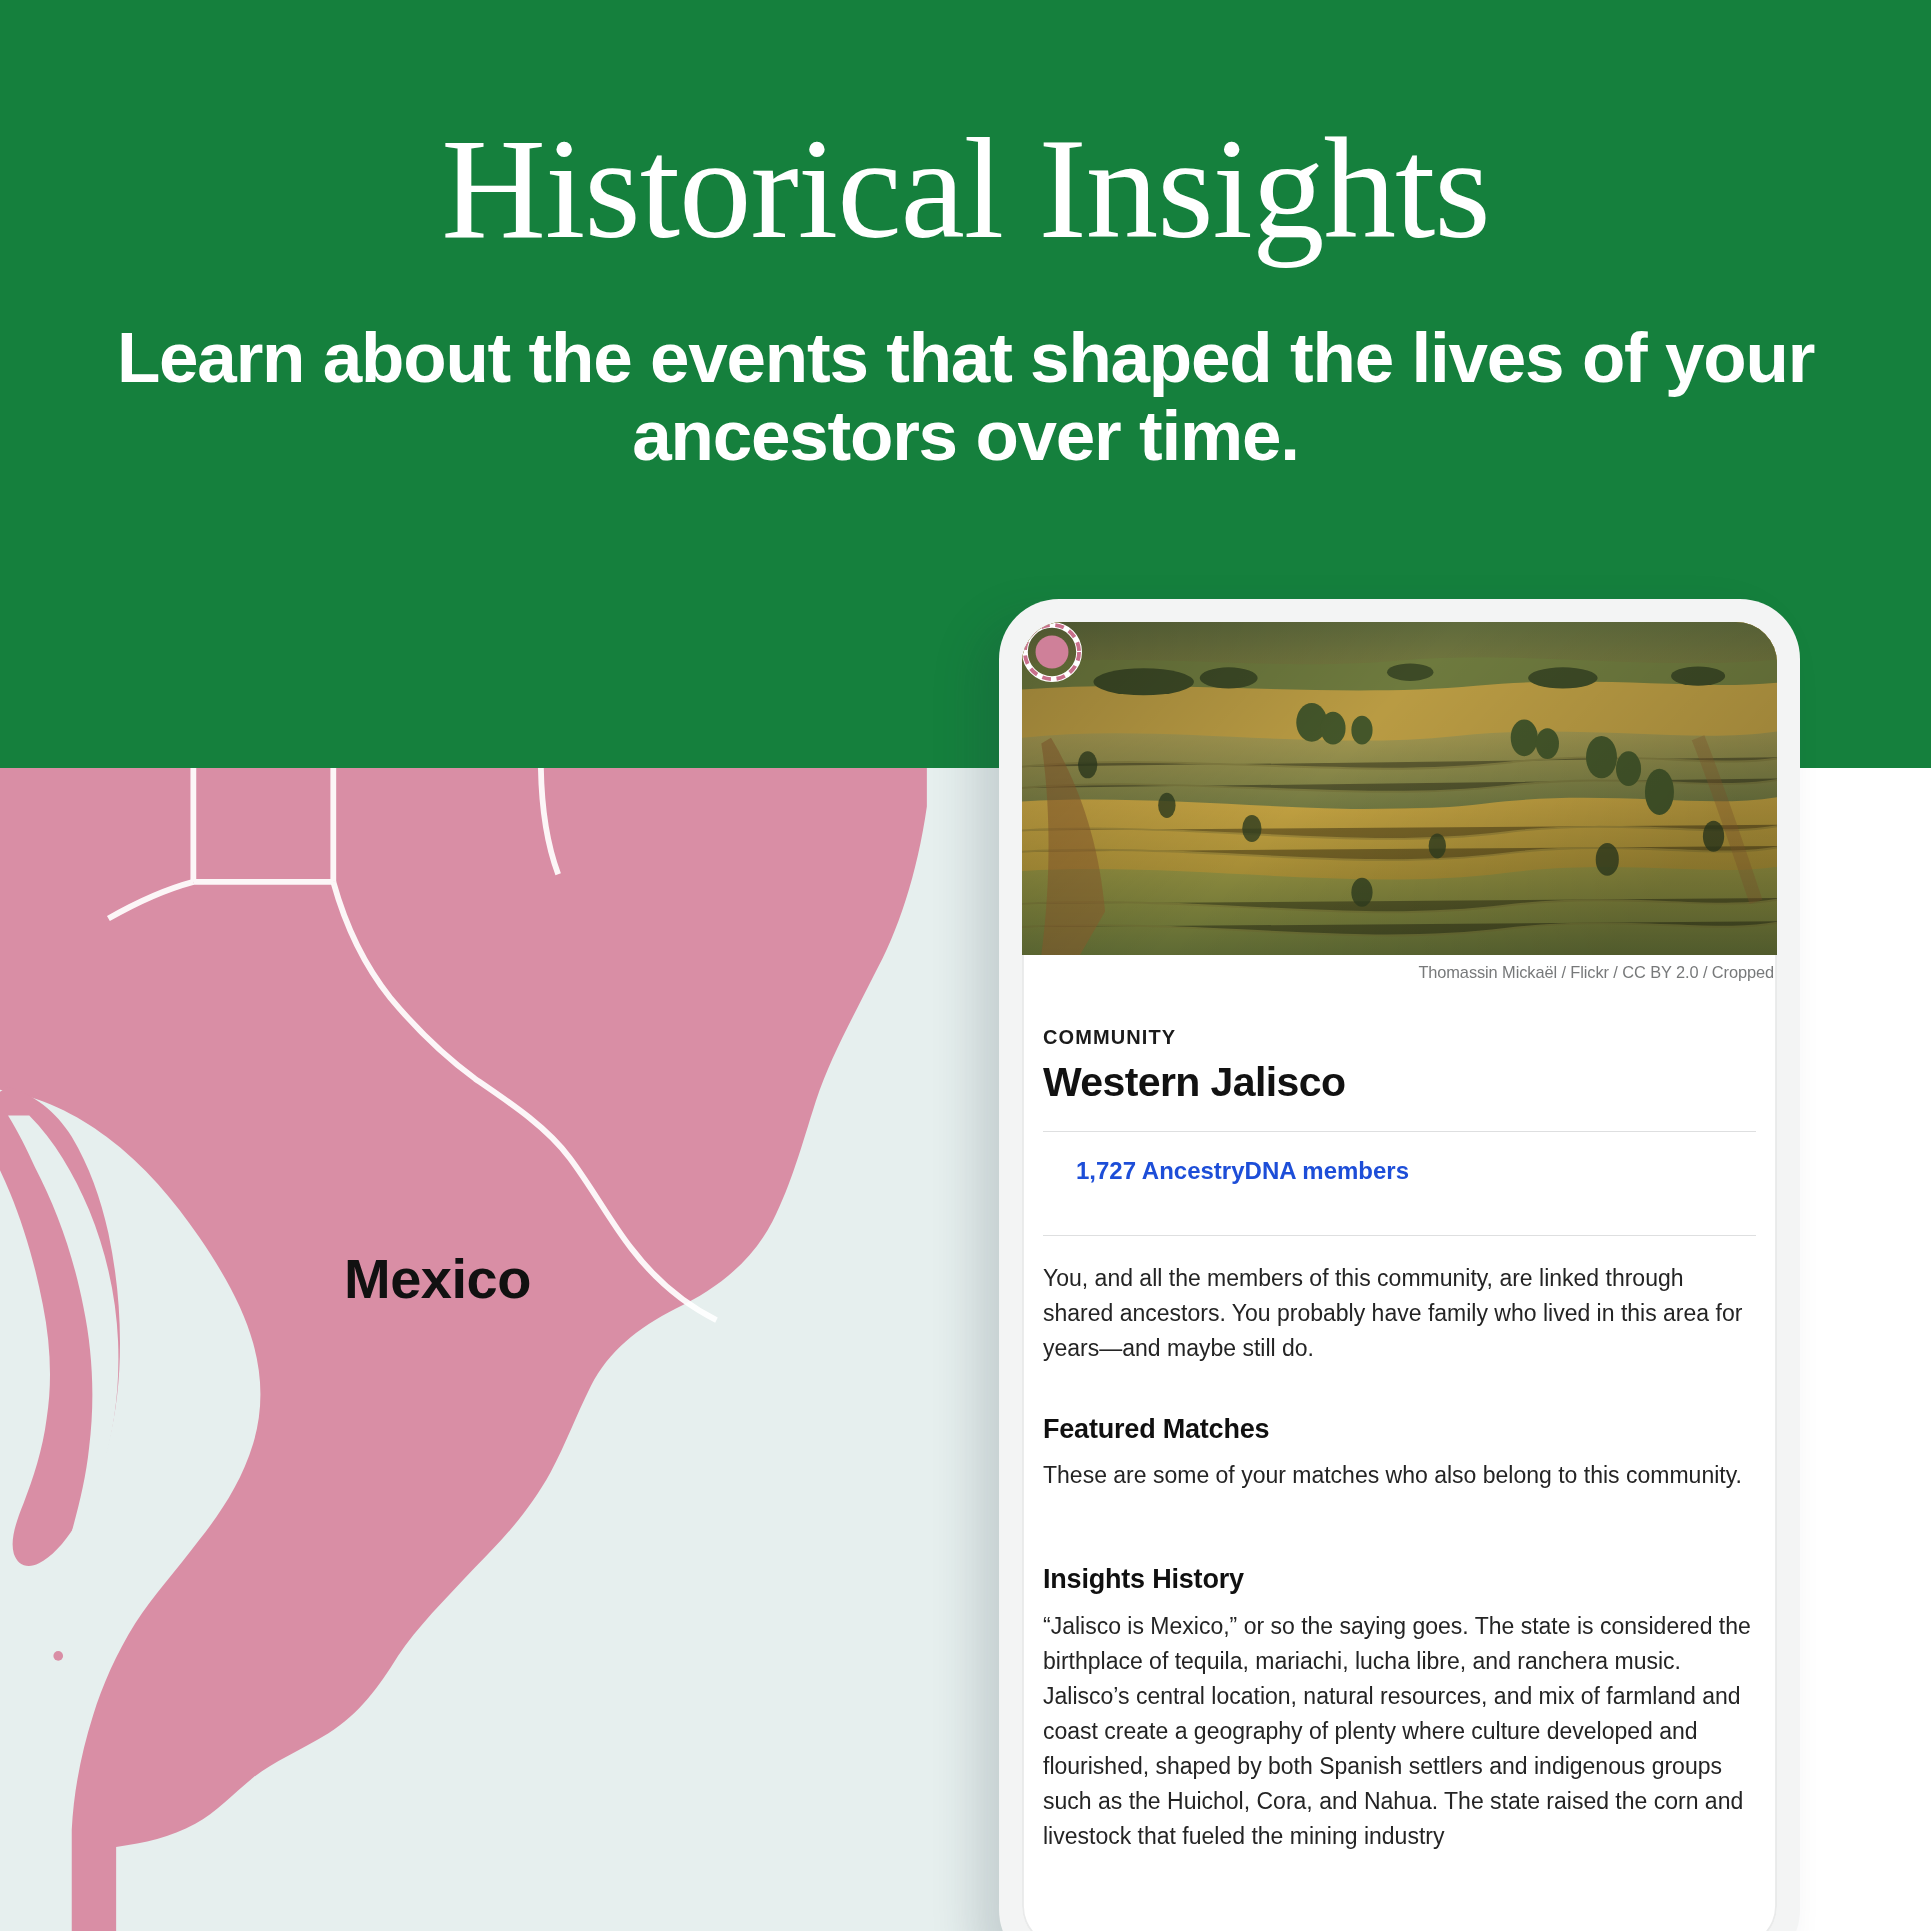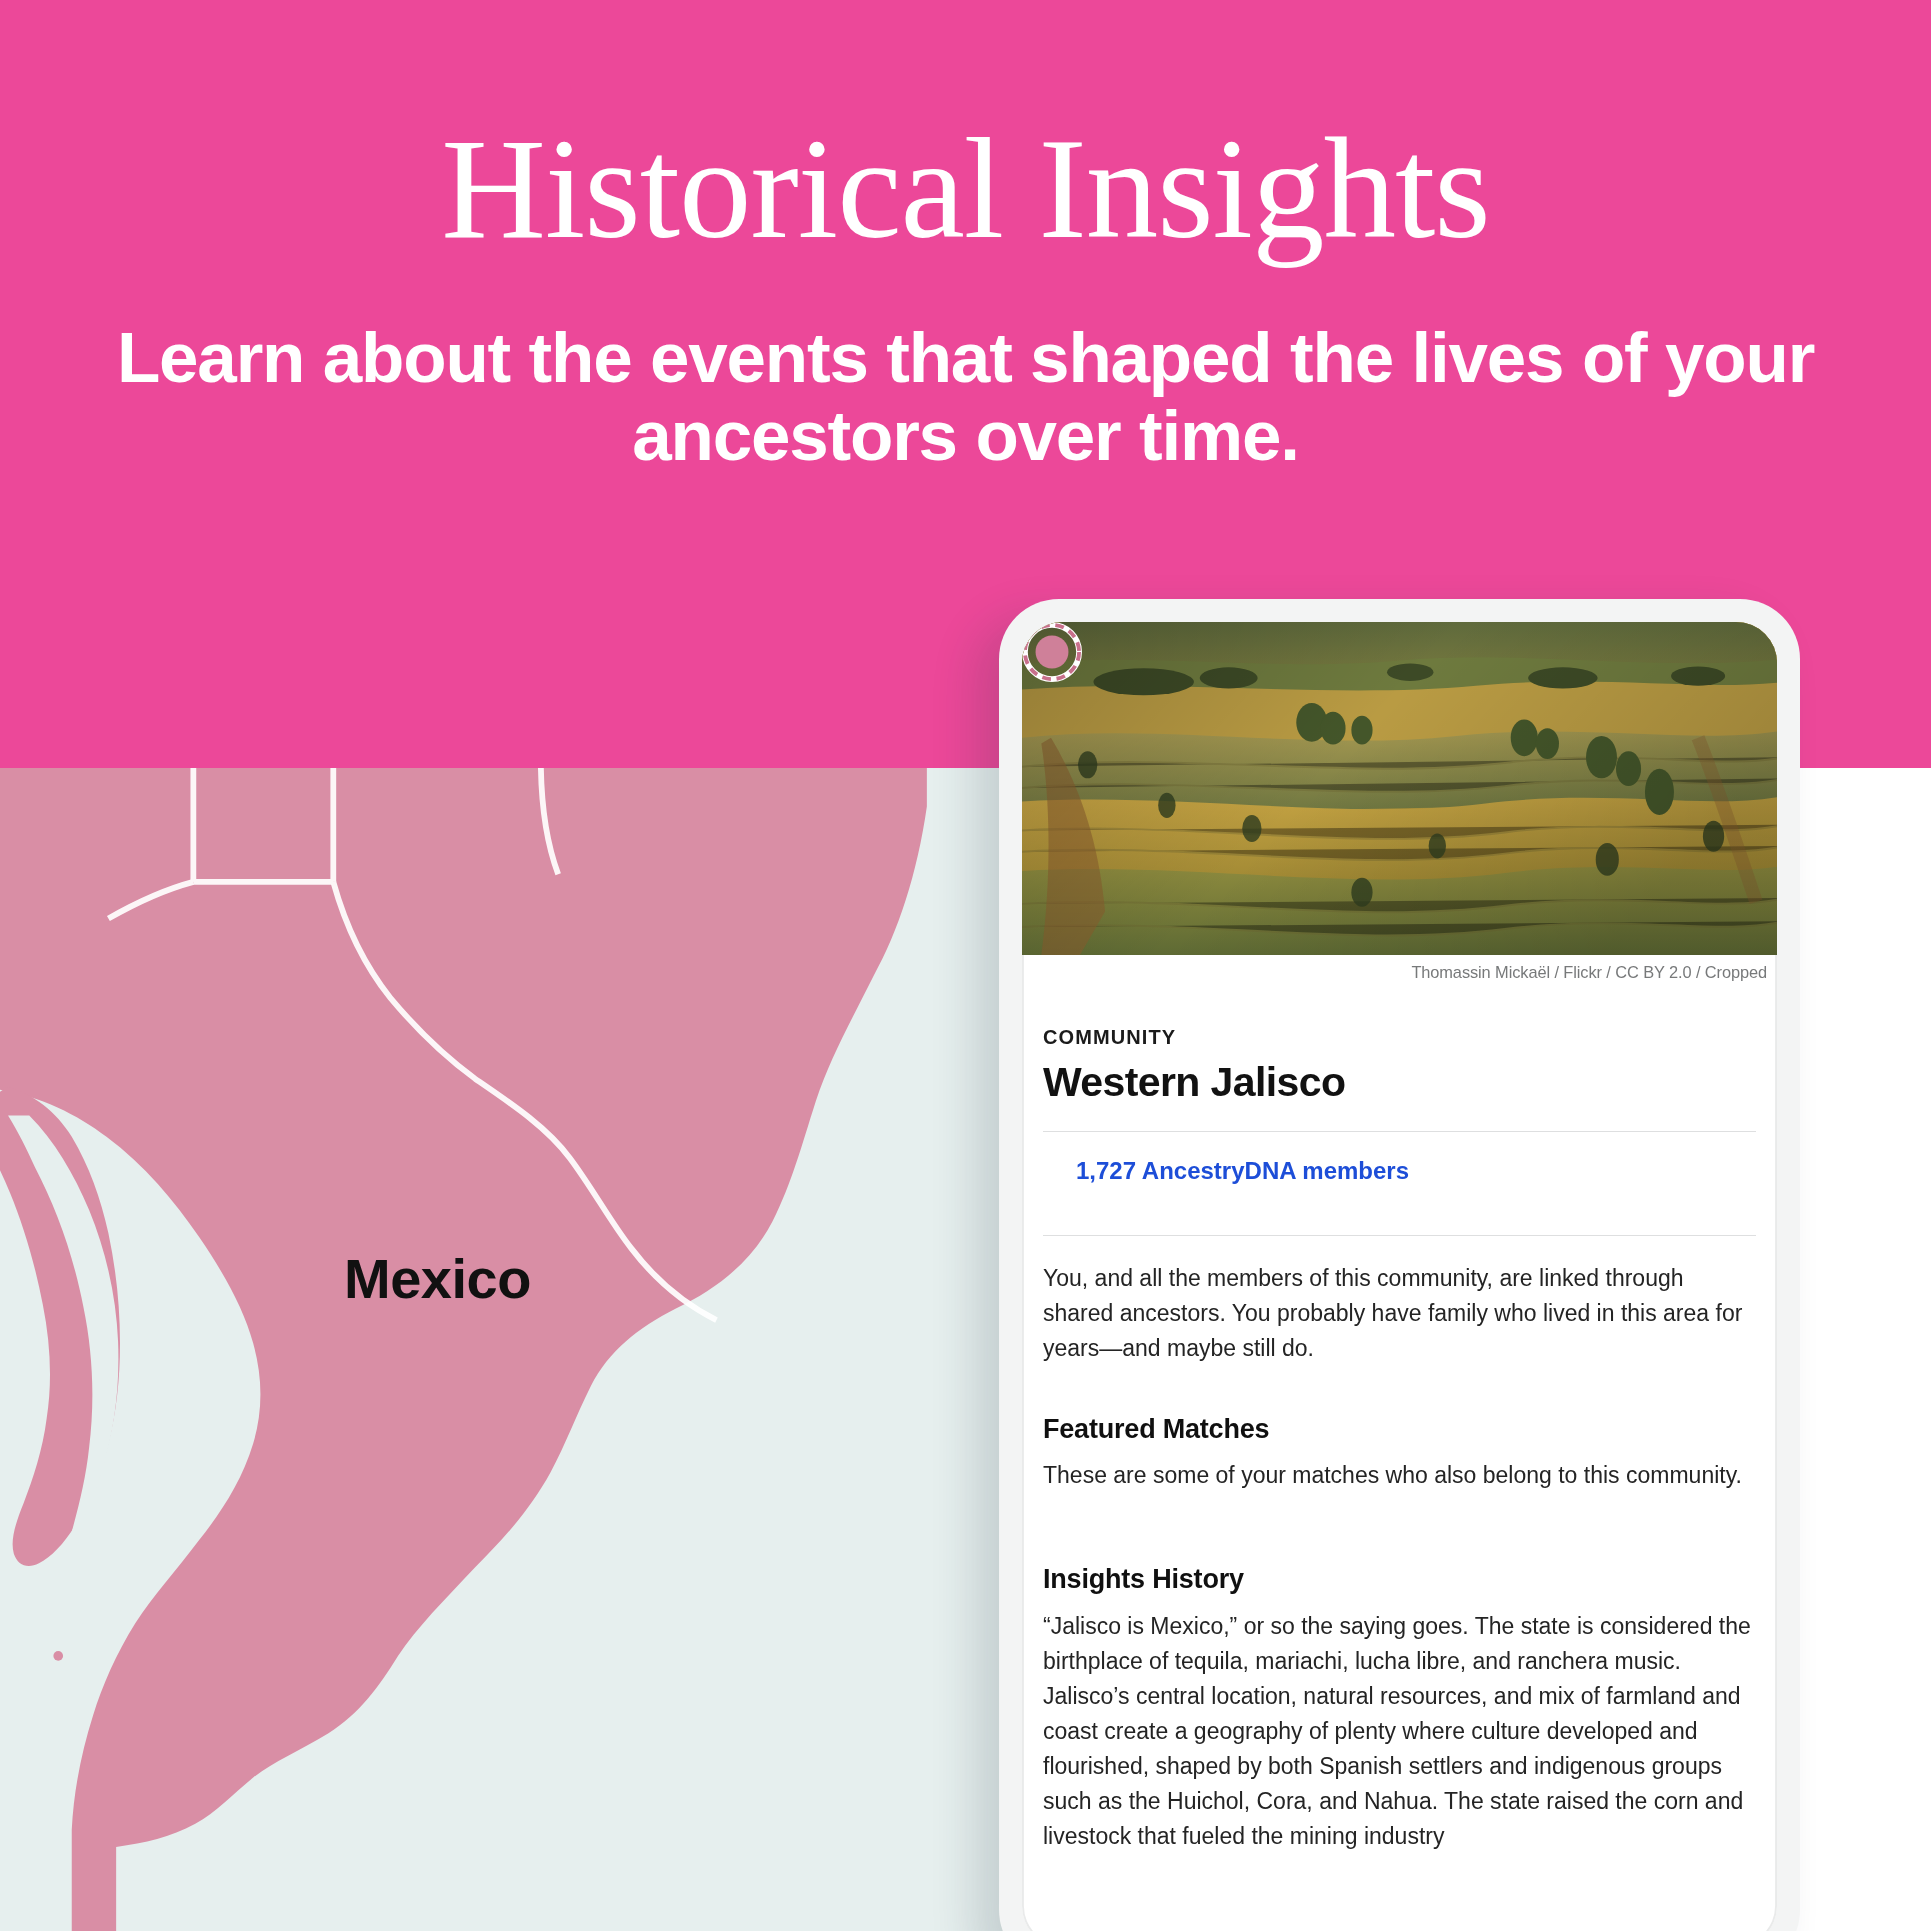--- a/index.html
+++ b/index.html
@@ -6,21 +6,21 @@
   html,body{ width:1931px; height:1931px; overflow:hidden; }
   body{
     font-family: "Liberation Sans", sans-serif;
     background:#ffffff;
     position:relative;
   }
 
   
   #hero{
     position:absolute; left:0; top:0; width:1931px; height:768px;
-    background:#ec4899;
+    background:#15803d;
     z-index:30;
   }
   #hero-title{
     font-family:"Liberation Serif", serif;
     color:#ffffff;
     font-size:145px;
     line-height:1.0;
     font-weight:400;
     text-align:center;
     letter-spacing:-1px;
@@ -102,21 +102,21 @@
   
   #ring-badge{
     position:absolute;
     left:23px; bottom:-27px;
     width:60px; height:60px;
     z-index:6;
   }
 
   #attr{
     position:absolute;
-    right:10px; top:341px;
+    right:3px; top:341px;
     font-size:16.4px;
     color:#77797a;
     letter-spacing:-0.1px;
     z-index:4;
   }
 
   #phone-body{
     padding:0 21px;
     position:relative;
   }

